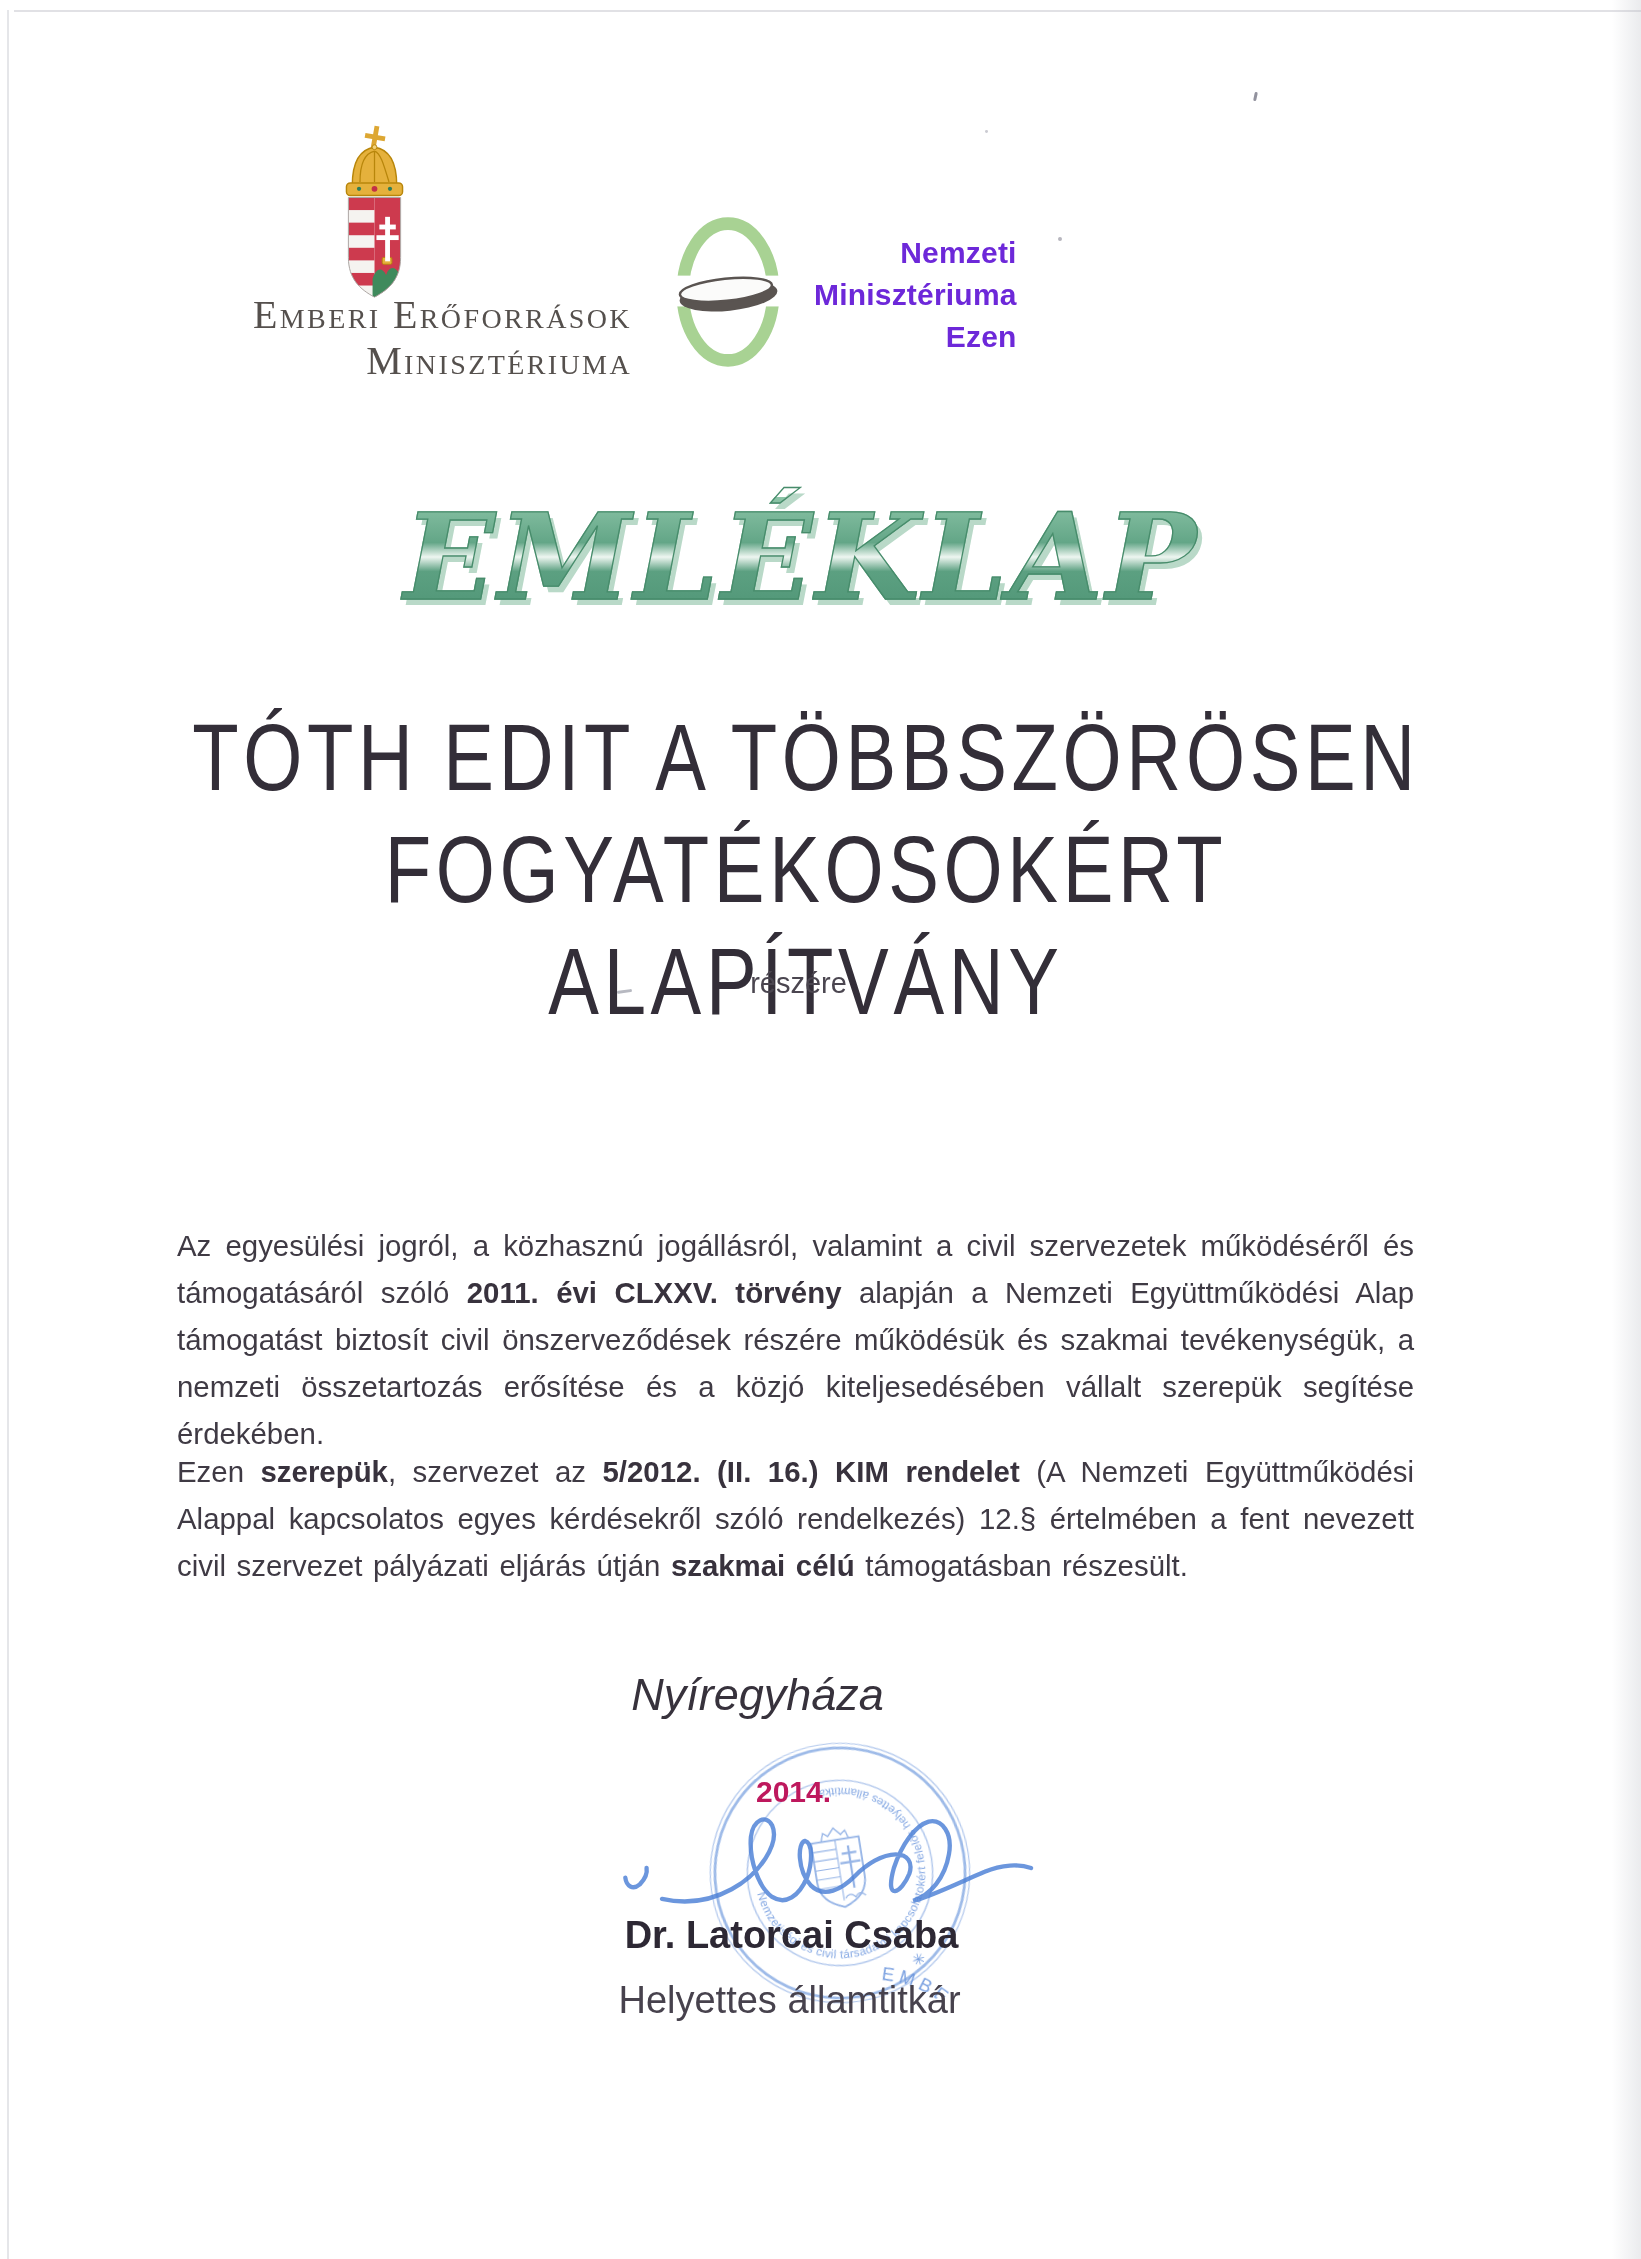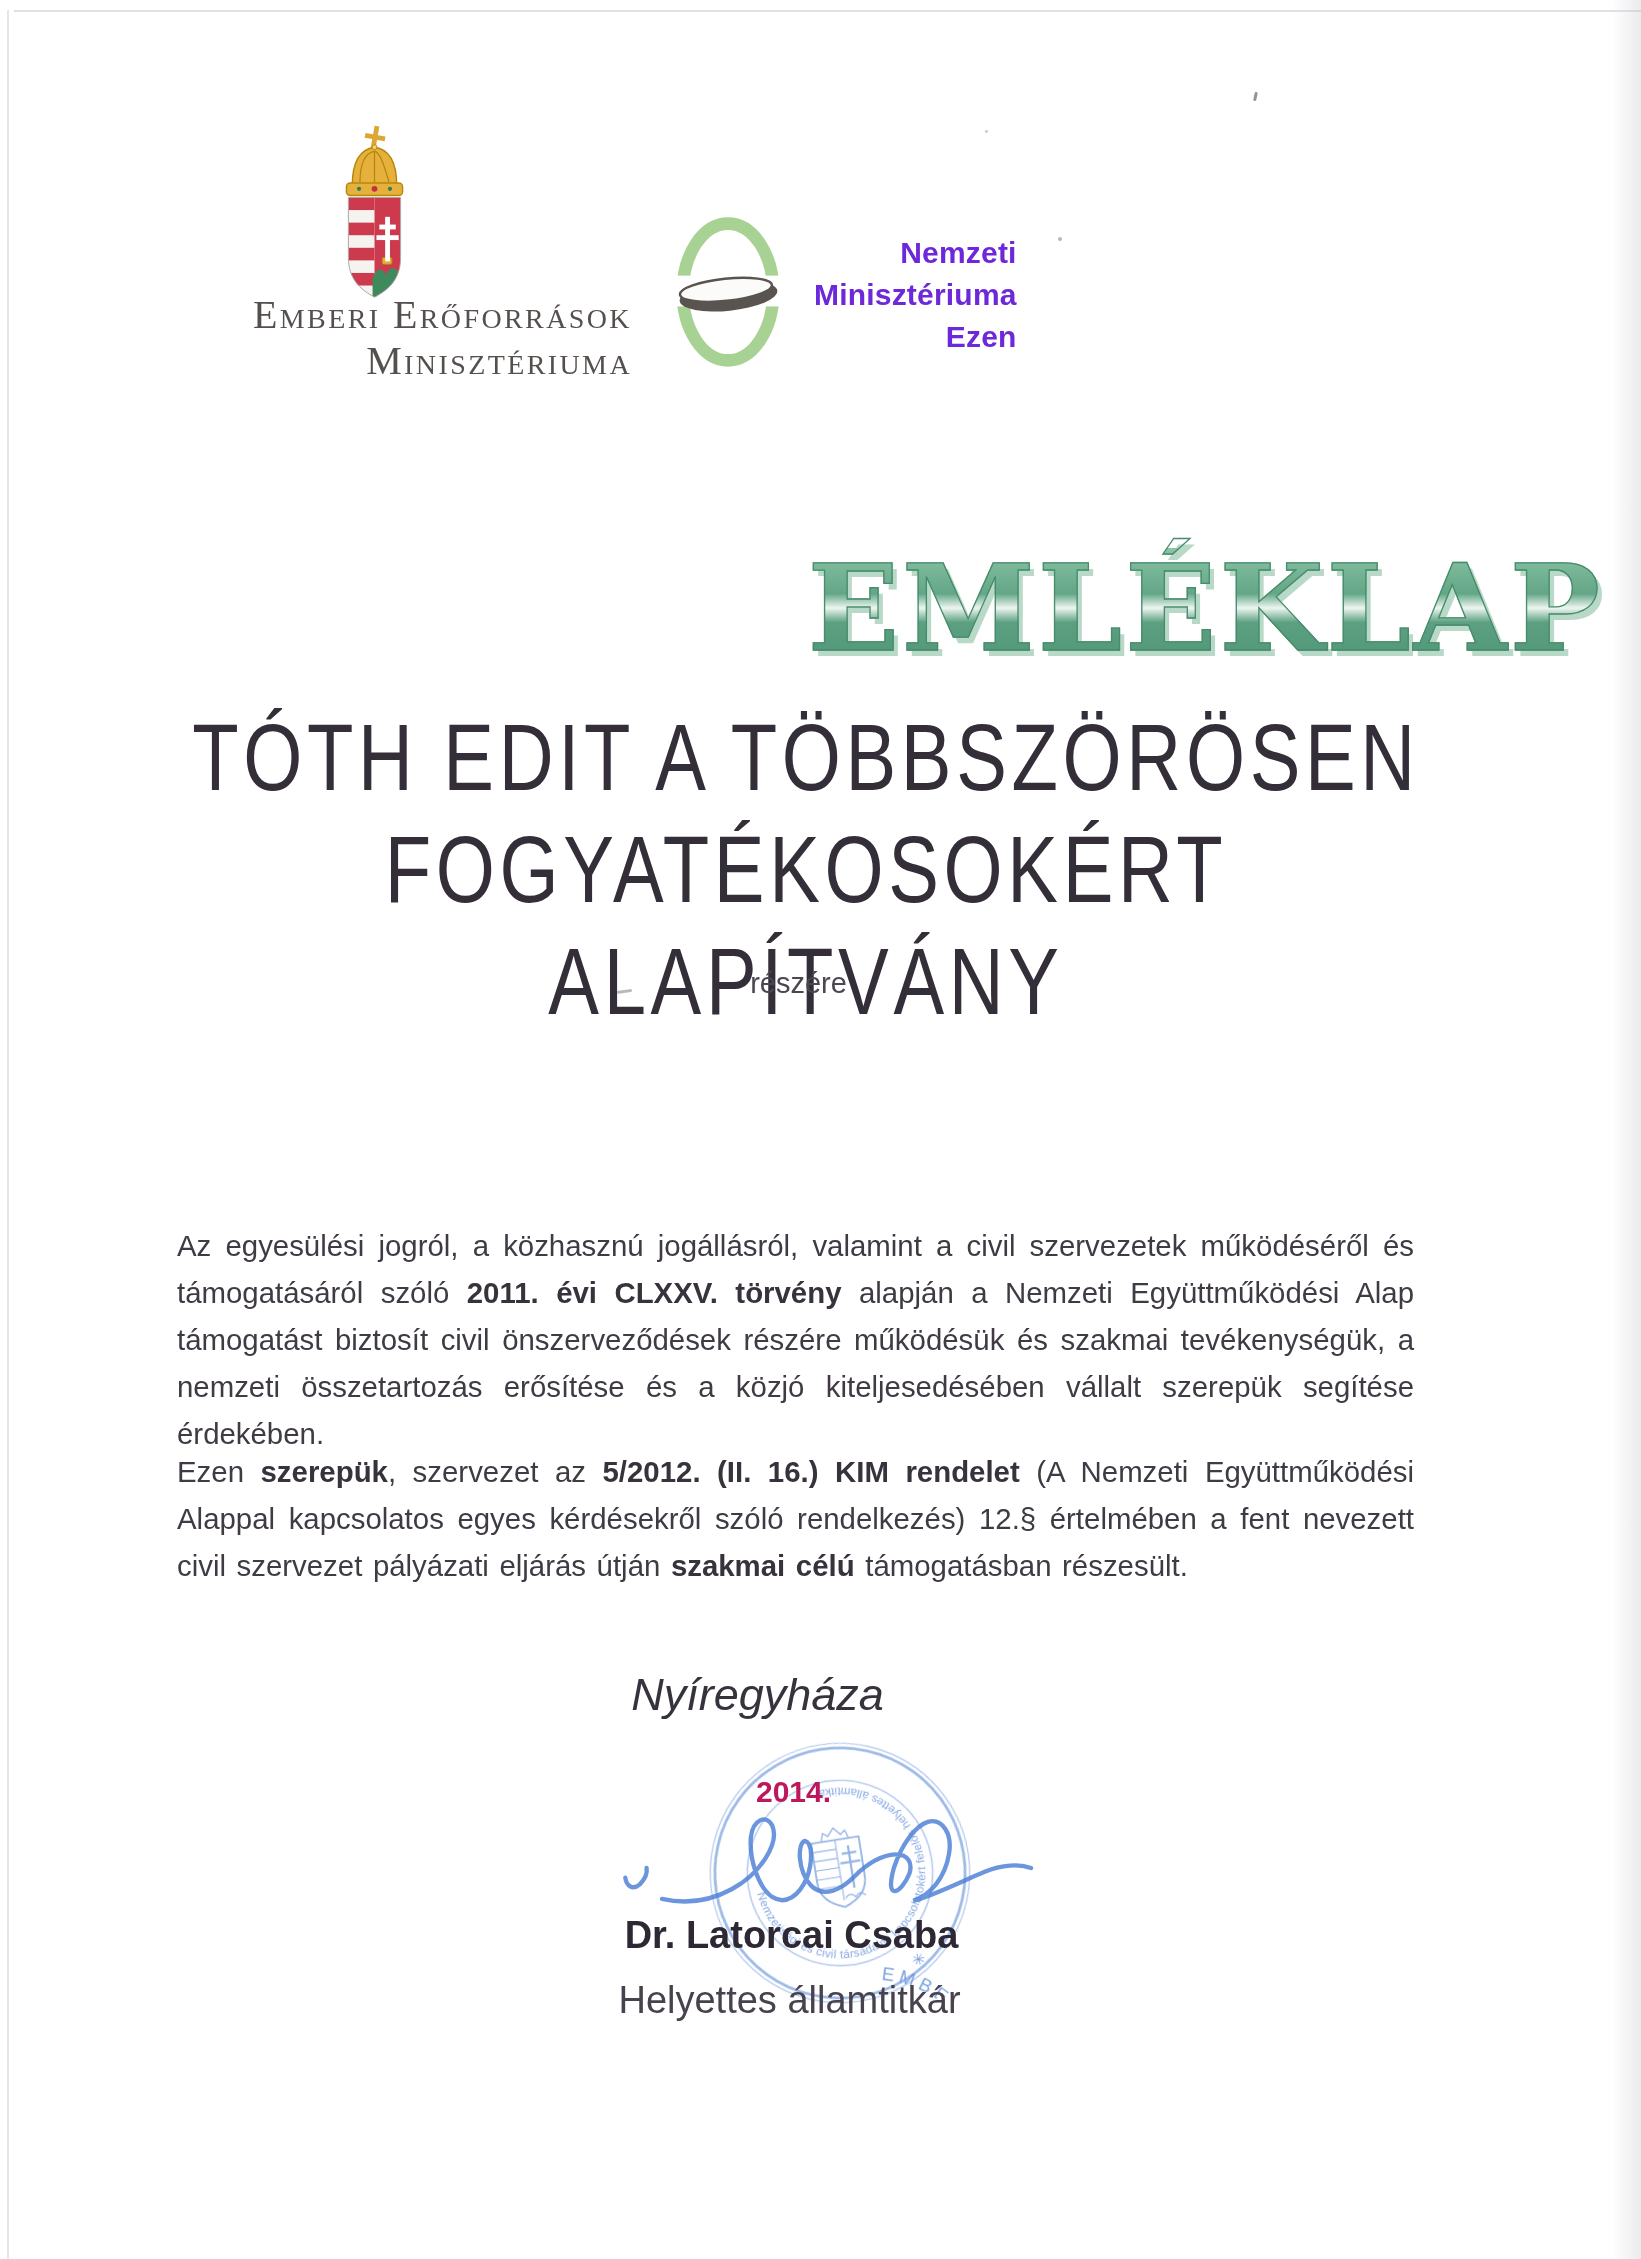--- a/index.html
+++ b/index.html
@@ -16,21 +16,21 @@
   
   .arms{position:absolute;left:330px;top:122px;width:89px;height:180px;}
   .ministry-name{position:absolute;left:188px;top:292px;width:444px;text-align:right;
       font-family:"Liberation Serif",serif;font-variant:small-caps;font-size:40px;line-height:46px;
       letter-spacing:2.4px;color:#55504d;}
   .nea-mark{position:absolute;left:674px;top:214px;width:108px;height:156px;}
   .nea-name{position:absolute;left:814px;top:232px;font-size:30px;font-weight:bold;
       line-height:42px;color:#6d28d9;letter-spacing:0.2px;text-align:right;}
 
   
-  .title-wrap{position:absolute;left:0;top:548px;width:1603px;height:145px;text-align:right;}
+  .title-wrap{position:absolute;left:0;top:497px;width:1603px;height:145px;text-align:center;font-style:italic;}
   .title-layer{position:absolute;left:0;right:0;top:0;font-family:"DejaVu Serif",serif;
       font-weight:bold;font-size:120px;line-height:120px;letter-spacing:2.9px;}
   .title-shadow{color:#b9d9c8;transform:translate(4.8px,5.8px);}
   .title-main{background:linear-gradient(180deg,#8cc4a7 0%,#63a687 38%,#eef6f1 50%,#5ca081 62%,#4f9576 100%);
       -webkit-background-clip:text;background-clip:text;color:transparent;
       -webkit-text-stroke:1.3px #478c6b;}
 
   
   .recipient{position:absolute;left:0;top:701px;width:1641px;text-align:center;
       font-size:95px;line-height:112px;letter-spacing:5.8px;color:#332e38;

